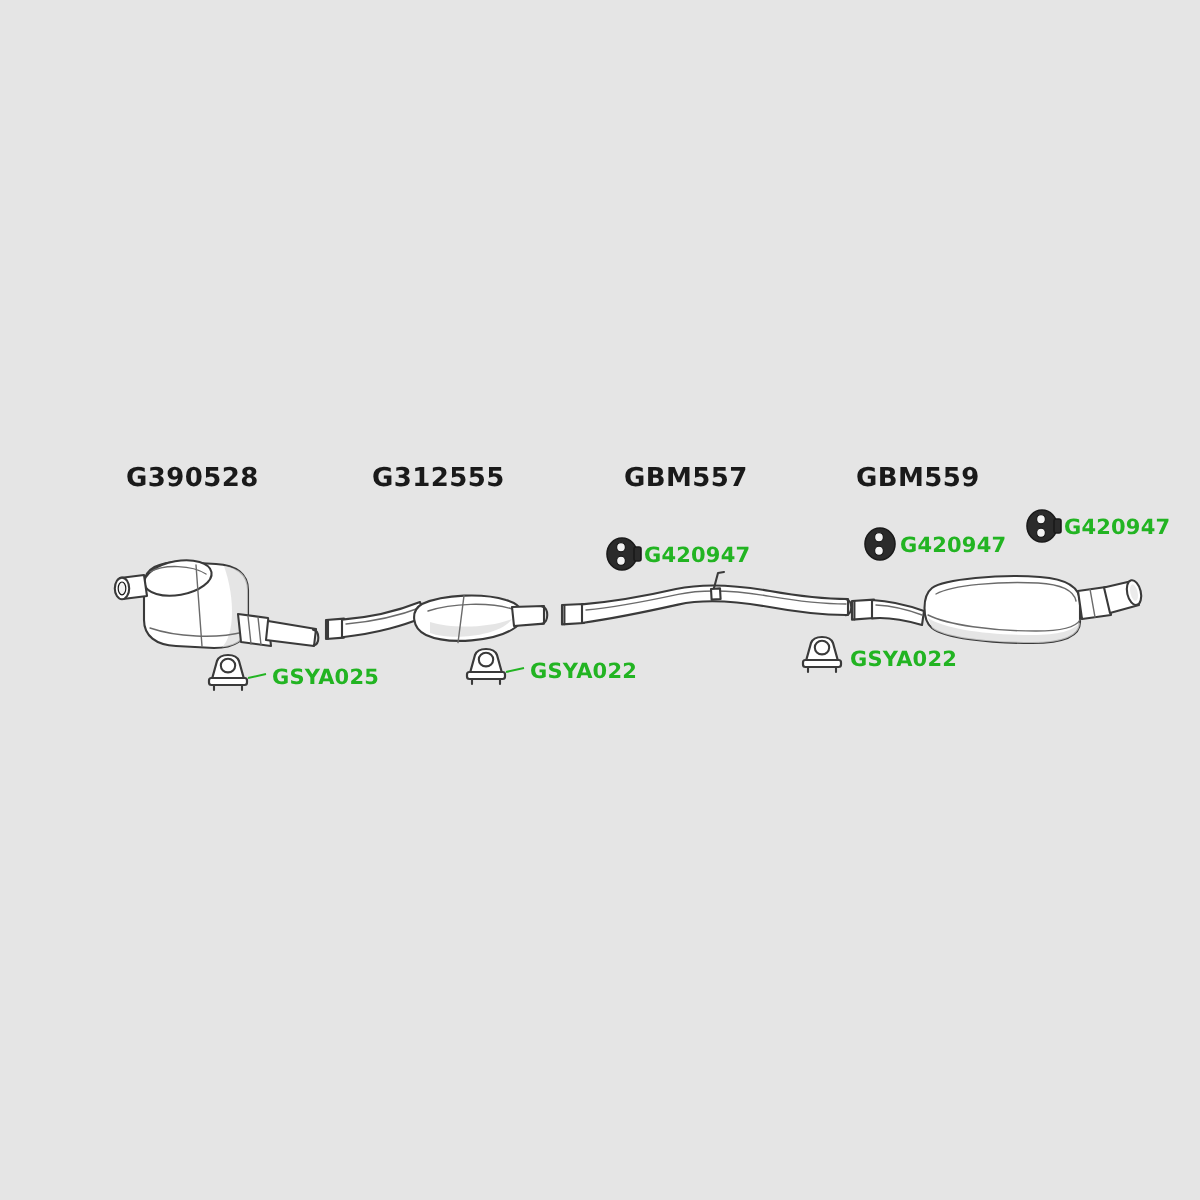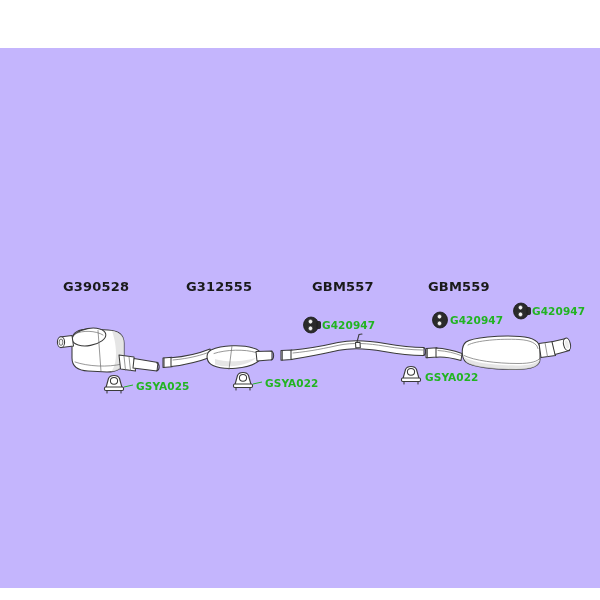--- a/index.html
+++ b/index.html
@@ -10,23 +10,22 @@
   }
   body {
     width: 600px;
     height: 600px;
     overflow: hidden;
     font-family: "DejaVu Sans", "Liberation Sans", sans-serif;
   }
   #diagram-root {
     position: relative;
     width: 600px;
-    height: 540px;
-    background: #c4b5fd;
-    margin-top: 48px;
+    height: 600px;
+    background: #e5e5e5;
   }
   #diagram-svg {
     position: absolute;
     top: 0;
     left: 0;
     width: 600px;
     height: 600px;
   }
   .part-label {
     font-family: "DejaVu Sans", "Liberation Sans", sans-serif;

